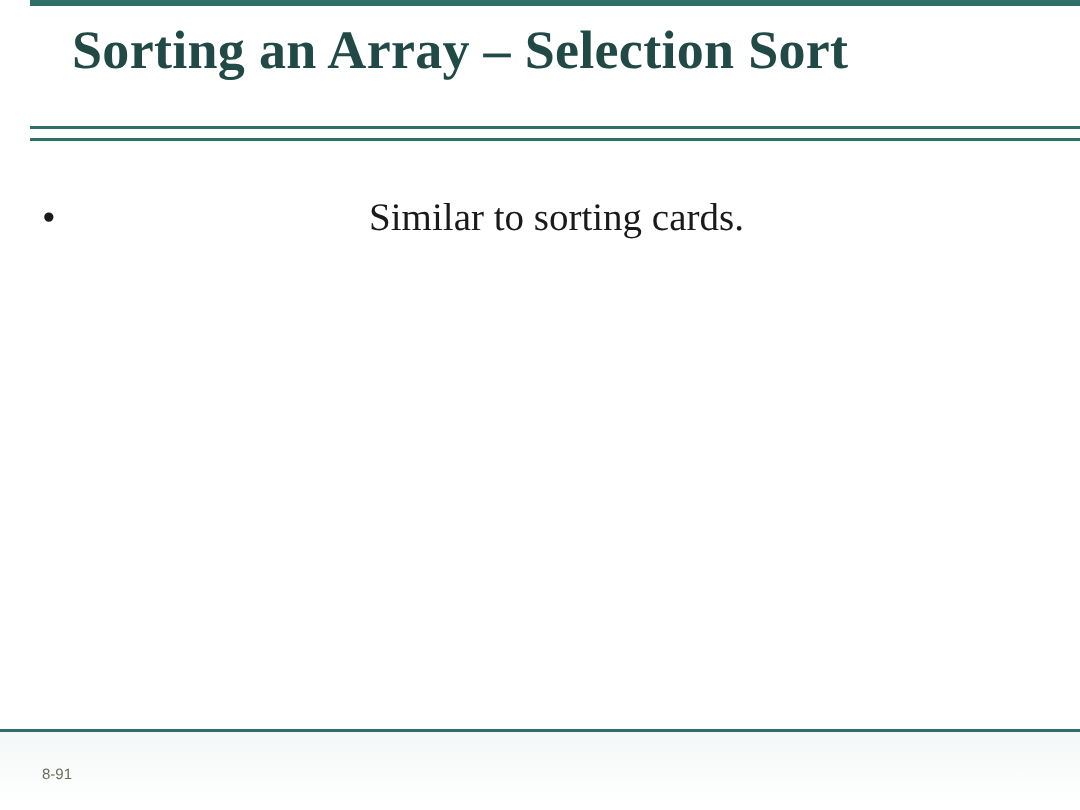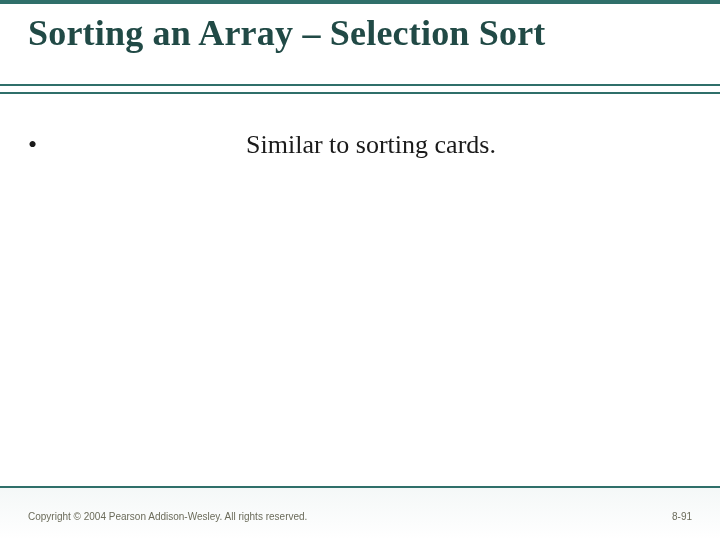--- a/index.html
+++ b/index.html
@@ -13,20 +13,21 @@
     width: 720px;
     height: 540px;
     position: relative;
     background: #ffffff;
   }
   .title-bar {
     position: relative;
     height: 94px;
     padding: 14px 28px 0 28px;
     border-bottom: 2px solid #2f6f6a;
+    margin-left: 20px;
   }
   .title-bar::before {
     content: "";
     position: absolute;
     left: 0; right: 0; top: 0;
     height: 4px;
     background: #2f6f6a;
   }
   .title-bar::after {
     content: "";
@@ -97,17 +98,16 @@
 
   <div class="body-area">
     <ul class="bullet-list">
       <li class="bullet-item">Similar to sorting cards.</li>
     </ul>
   </div>
 
   <div class="bottom-band"></div>
 
   <div class="footer">
-    <span>Copyright © 2004 Pearson Addison-Wesley. All rights reserved.</span>
     <span>8-91</span>
   </div>
 
 </div>
 
 </body></html>

